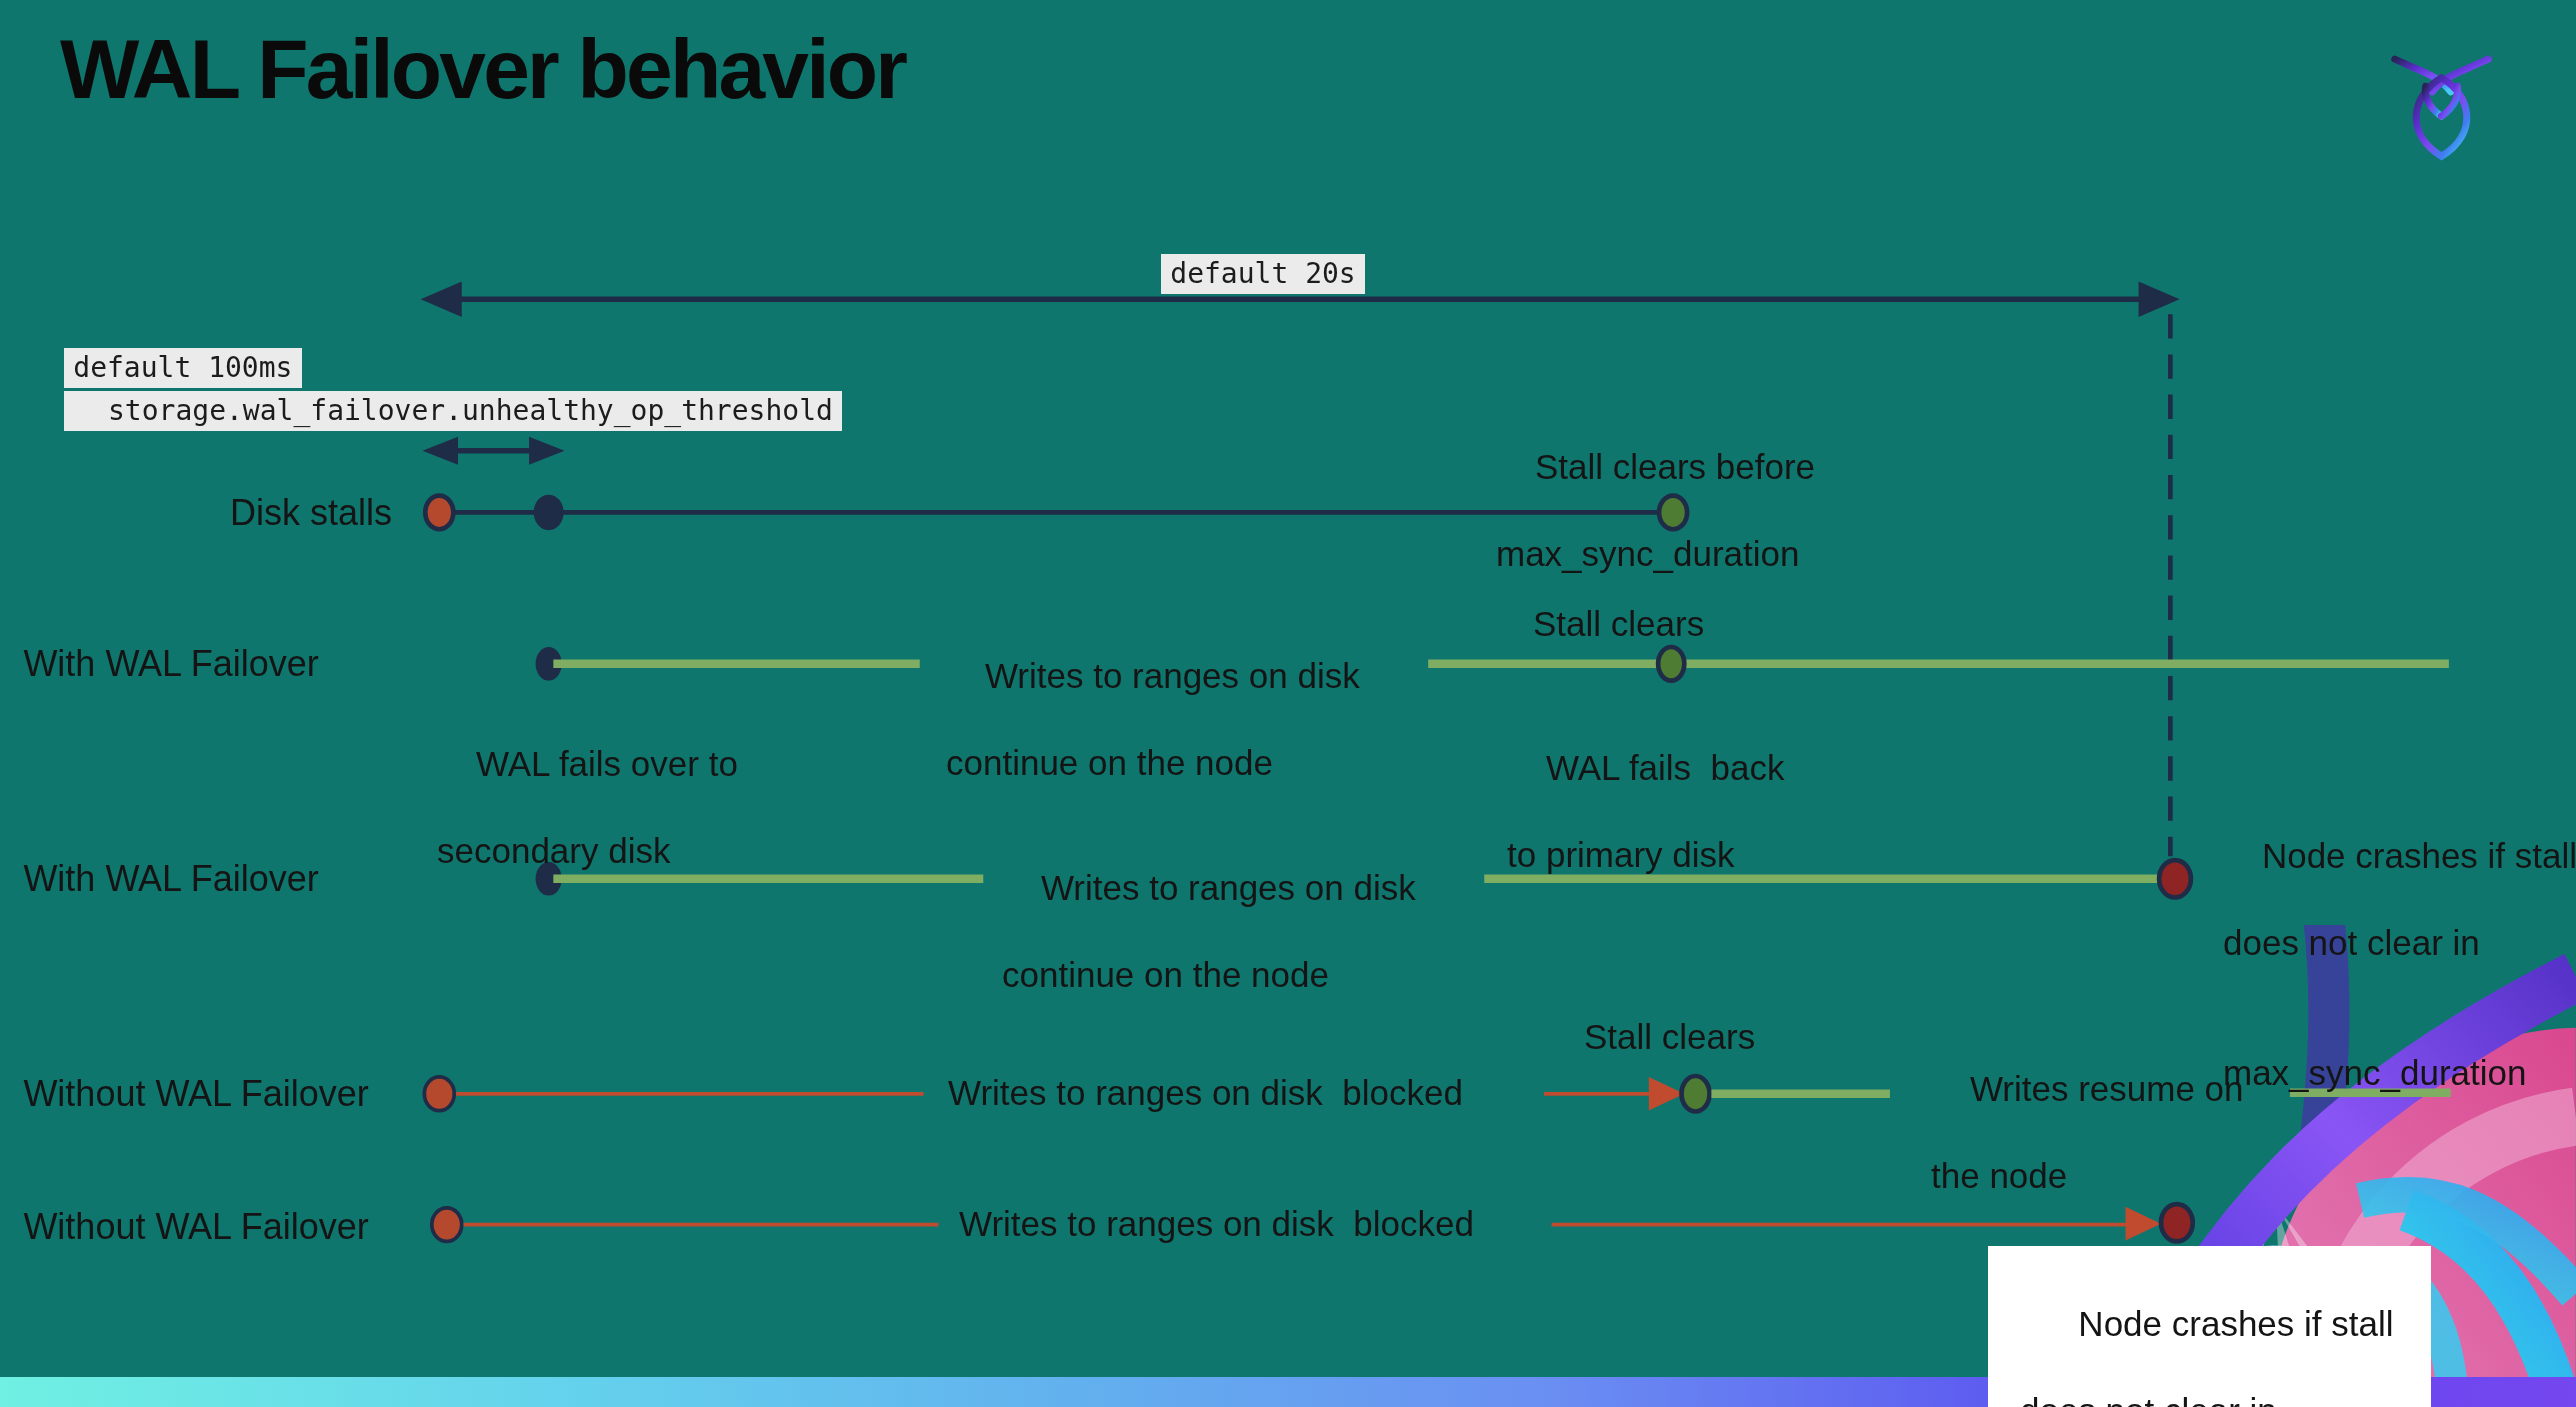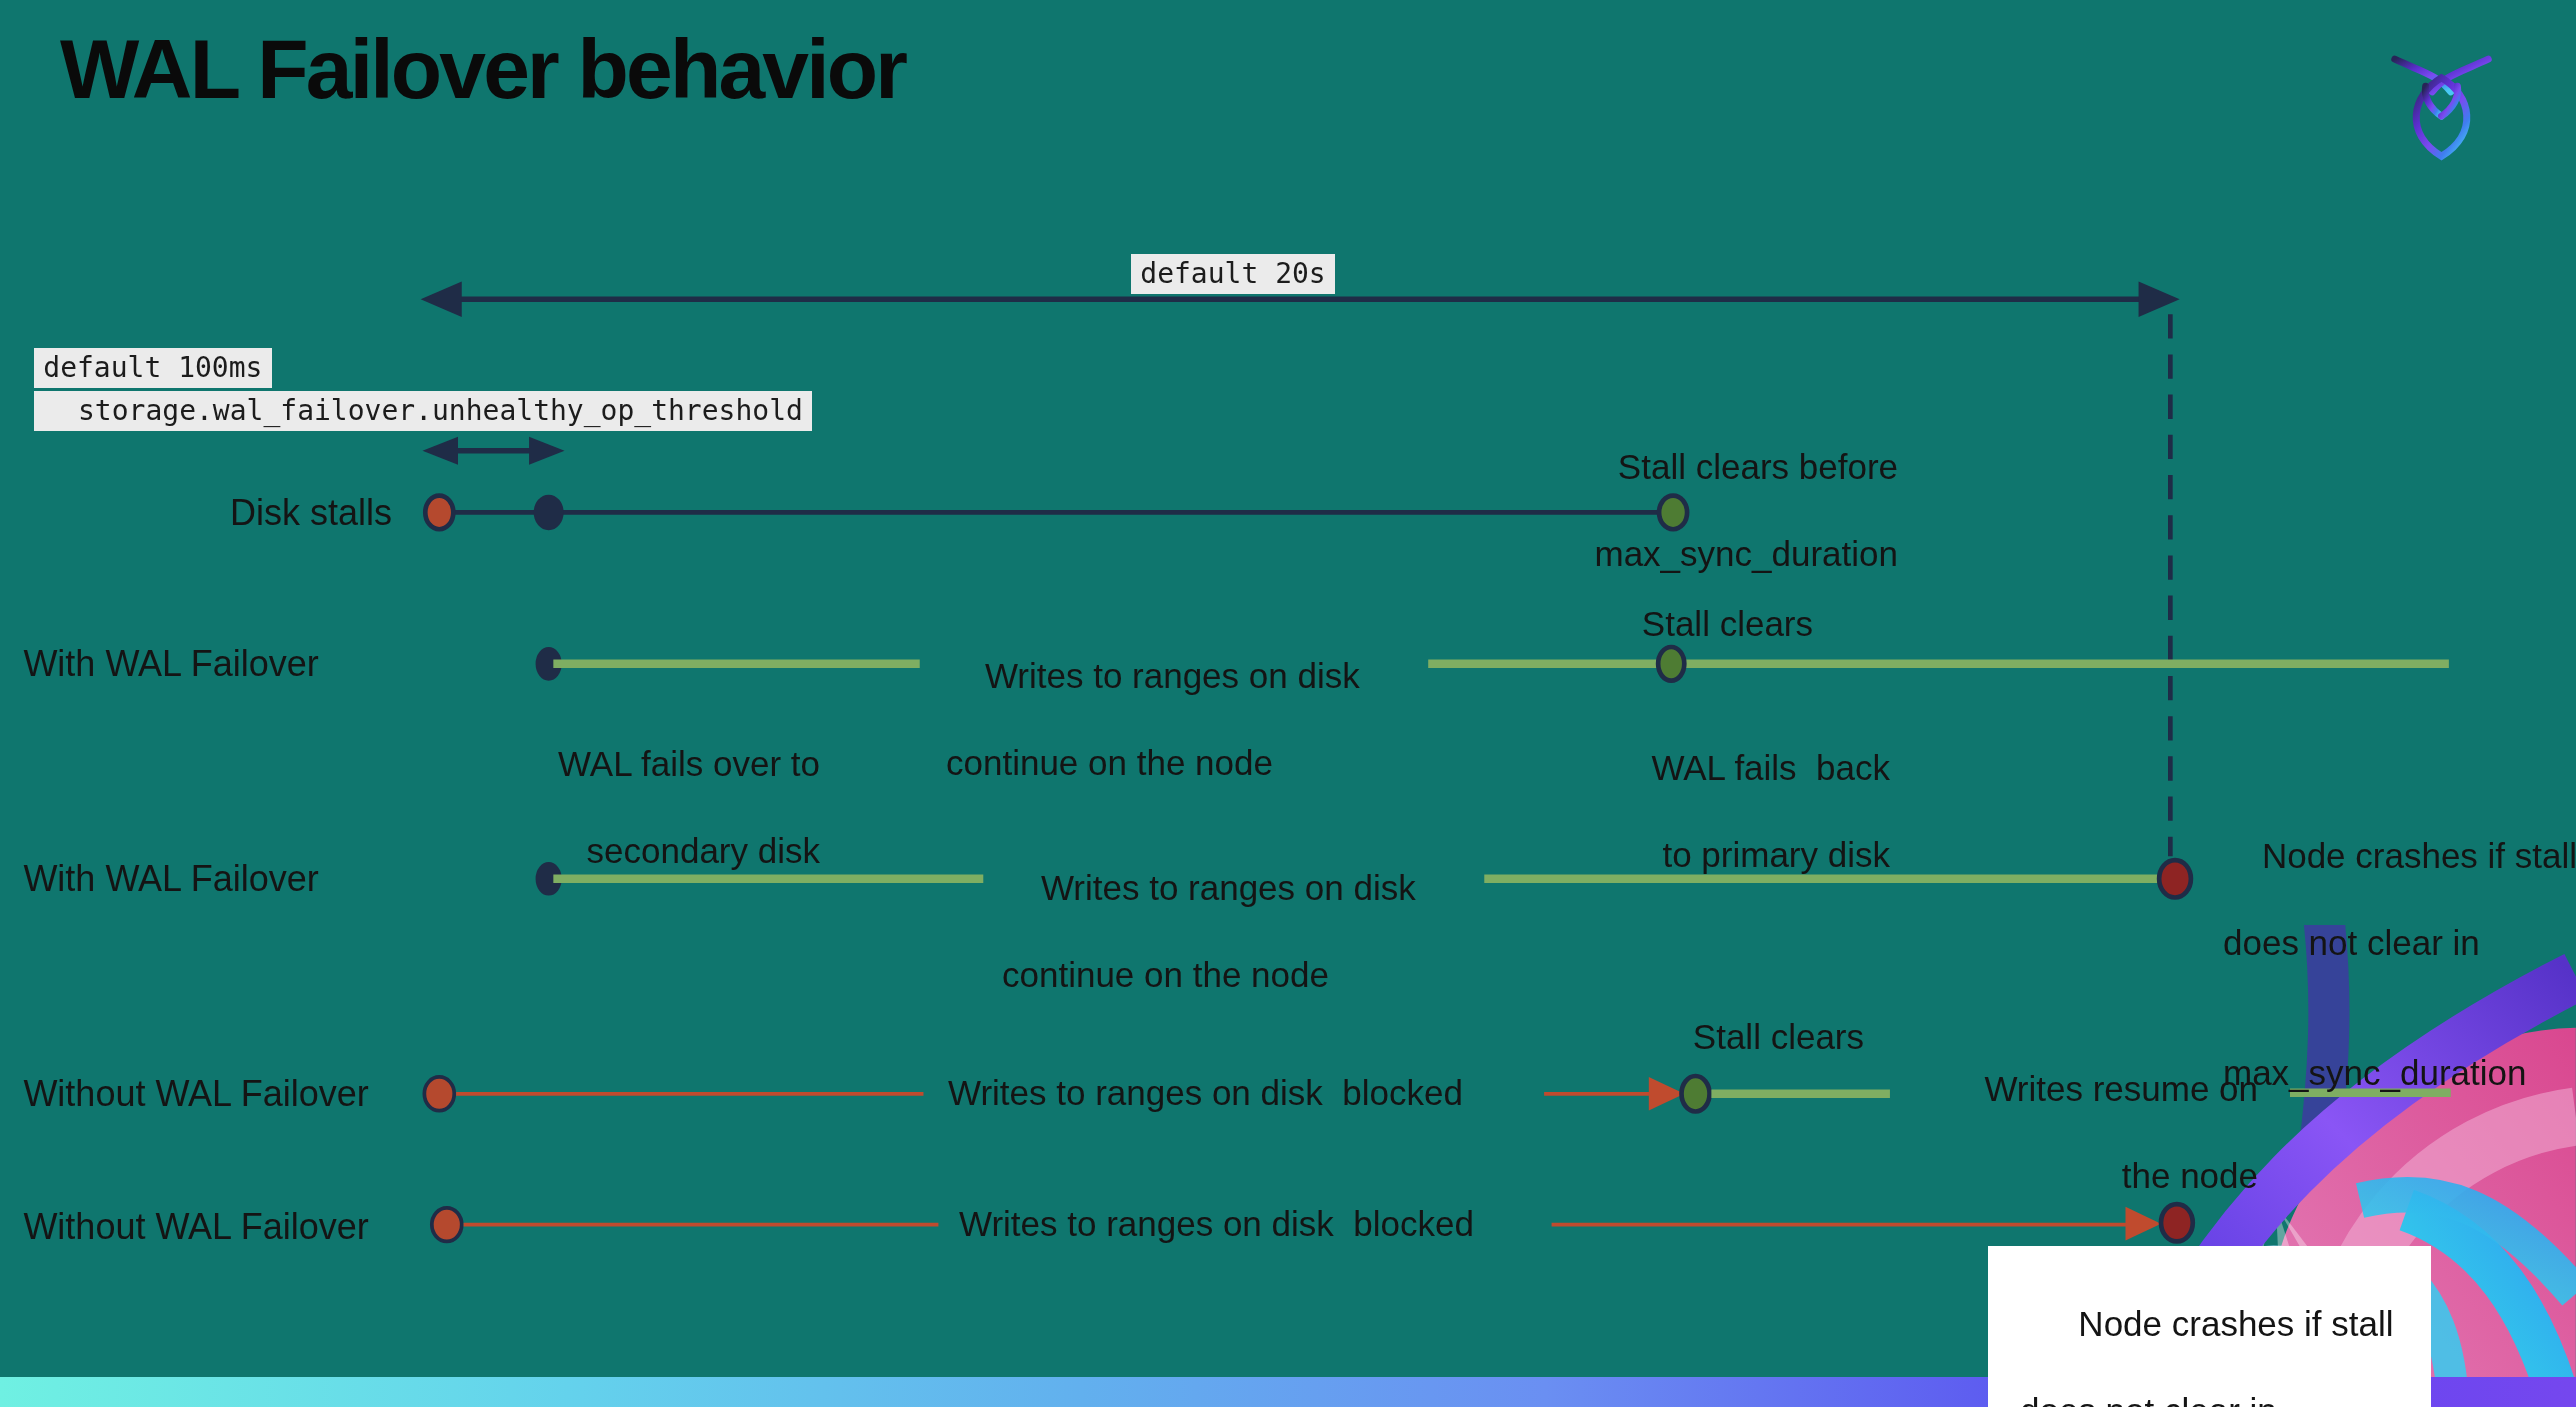--- a/index.html
+++ b/index.html
@@ -7,25 +7,25 @@
     position:relative;width:2576px;height:1408px;background:#0f766e;overflow:hidden;
     font-family:"Liberation Sans","DejaVu Sans",sans-serif;color:#141414;
   }
   .title{
     position:absolute;left:60px;top:20.6px;font-size:84px;font-weight:bold;
     letter-spacing:-2.8px;color:#0a0a0a;white-space:nowrap;
   }
   .cfg{
     position:absolute;font-family:"DejaVu Sans Mono","Liberation Mono",monospace;
     font-size:28px;line-height:1.15;background:#ebebeb;color:#1c1c1c;
-    padding:3.7px 9.3px;white-space:pre;z-index:5;
+    padding:3.7px 9.3px;white-space:pre;z-index:5;margin-left:30px;
   }
   .rowlab{position:absolute;font-size:36px;color:#141414;z-index:5;white-space:nowrap;text-align:right;}
   .ann{position:absolute;font-size:35px;color:#141414;line-height:1.24;white-space:pre-wrap;z-index:5;}
-  .center{text-align:right;}
+  .center{text-align:left;}
   .right{}
   .line2{display:block;}
   .bottombar{
     position:absolute;left:0;top:1377px;width:2576px;height:31px;z-index:2;
     background:linear-gradient(90deg,#6ff0e2 0%,#64d2ec 22%,#62b0ee 42%,#6a8ff2 60%,#5d5af0 78%,#6b46f0 92%,#7547ee 100%);
   }
   .artwrap{position:absolute;left:2131px;top:925px;width:445px;height:482px;z-index:1;}
   .diagram{position:absolute;left:0;top:0;width:2576px;height:1408px;z-index:3;pointer-events:none;}
   .logo{position:absolute;left:2389px;top:47px;width:105px;height:114px;z-index:5;}
   .crashbox{

